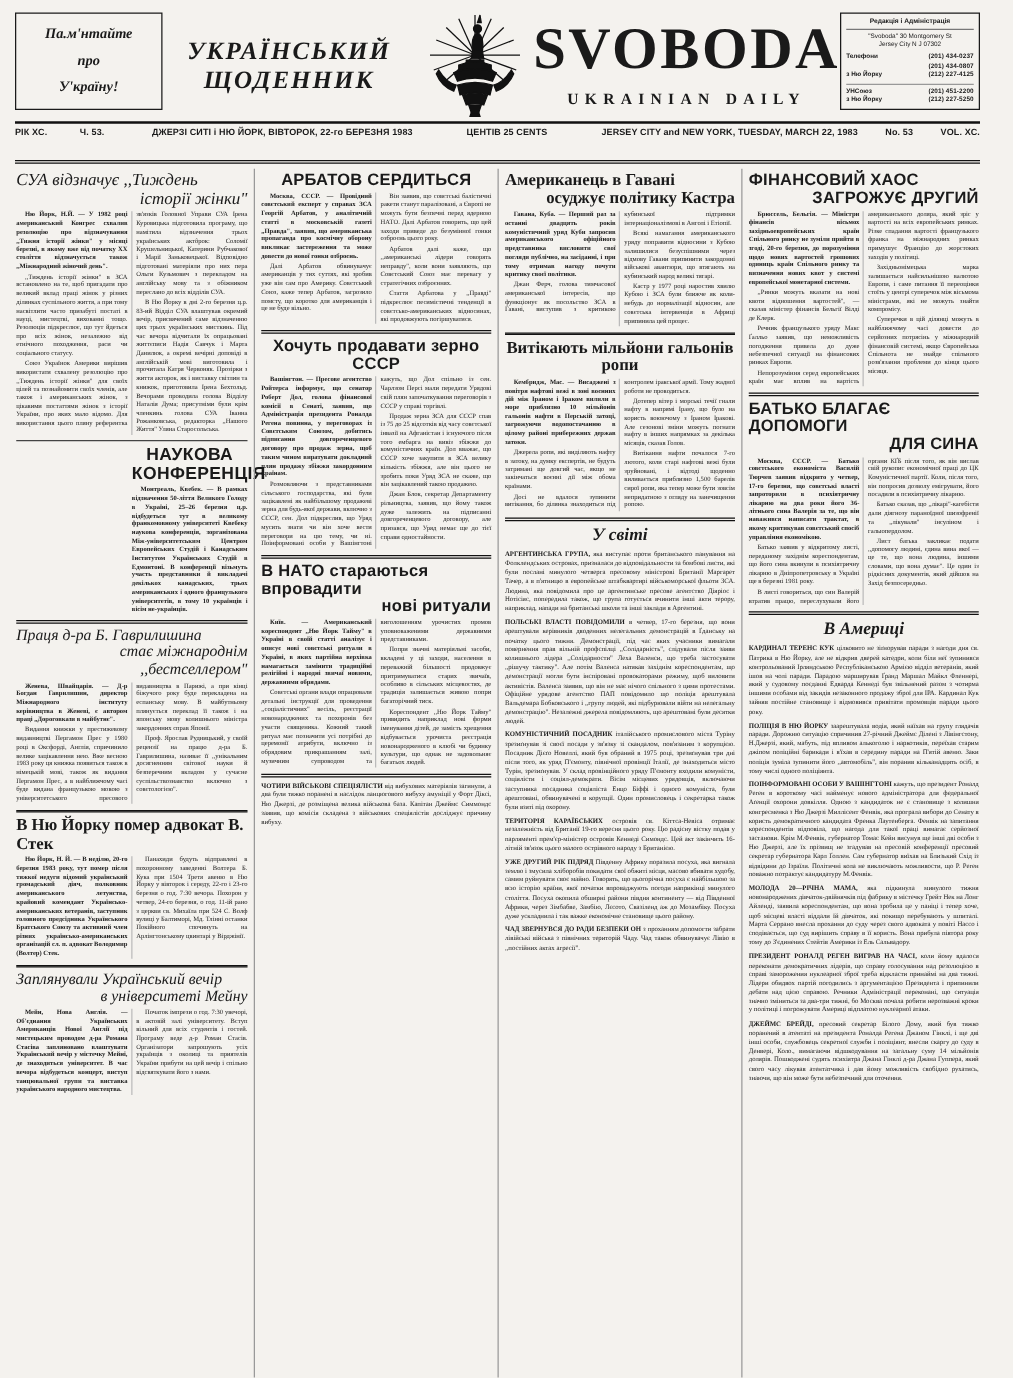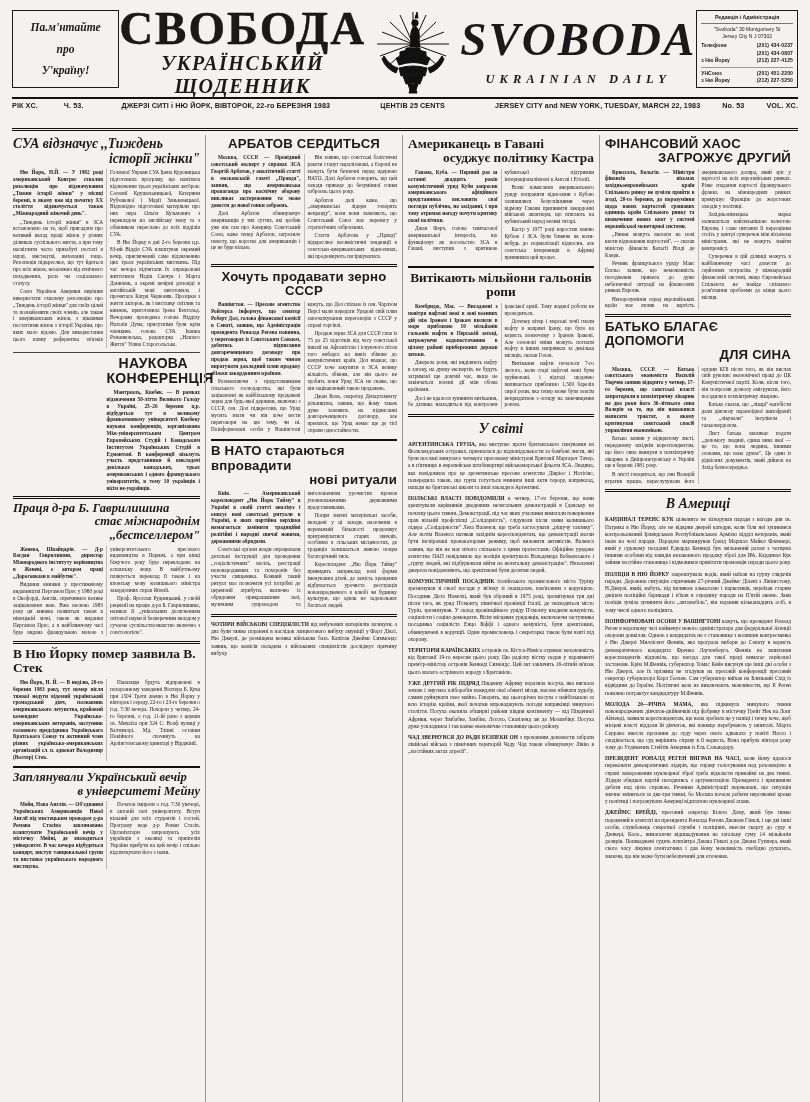--- a/index.html
+++ b/index.html
@@ -4,33 +4,33 @@
 <style>
   * { box-sizing: border-box; }
   html, body { margin:0; padding:0; }
   body {
     width: 810px; height: 1102px;
     background: #f4f2ee;
     font-family: "Liberation Serif", "DejaVu Serif", serif;
     color: #1a1a1a;
     overflow: hidden;
   }
-  .page { position: relative; width:810px; height:1102px; padding: 6px 8px 0 8px; }
+  .page { position: relative; width:810px; height:1102px; padding: 6px 22px 0 8px; }
 
   
   .masthead { display:flex; align-items:stretch; justify-content:space-between; height:88px; padding: 4px 4px 0 4px; }
   .slogan-box {
     width: 118px; border: 1.6px solid #1a1a1a; padding: 6px 4px;
     display:flex; flex-direction:column; justify-content:space-around; align-items:center;
     font-family: "Liberation Serif", serif; font-weight:bold; font-style:italic;
     font-size: 11.5px; line-height:1.1; text-align:center; height:78px;
   }
   .mast-center { flex:1; display:flex; align-items:center; justify-content:center; position:relative; }
   .title-left { text-align:center; padding-right:4px; }
-  .title-right { text-align:center; padding-left:4px;font-style:italic; }
+  .title-right { text-align:center; padding-left:4px; }
   .cyr-title {
     font-family: "Liberation Serif","DejaVu Serif",serif;
     font-weight: bold; font-size: 47px; letter-spacing: 2px; line-height:0.95;
     -webkit-text-stroke: 0.4px #000;
   }
   .lat-title {
     font-family: "Liberation Serif","DejaVu Serif",serif;
     font-weight: bold; font-size: 47px; letter-spacing: 2px; line-height:0.95;
   }
   .cyr-sub { font-size: 20px; font-weight:bold; letter-spacing: 1.6px; margin-top:2px;font-style:italic; }
@@ -59,21 +59,21 @@
   .rule-double { border-top:1.6px solid #111; border-bottom:0.8px solid #111; height:3px; margin: 1px 4px 4px 4px; }
 
   
   .cols { display:flex; height: 975px; }
   .col { width:197px; padding: 0 5px; position:relative; }
   .col + .col { border-left: 0.7px solid #999; }
 
   
   h2.hl { margin:2px 0 3px 0; line-height:1.08; }
   .hl-italic-serif {
-    font-family:"Liberation Serif","DejaVu Serif",serif; font-style:italic; font-weight:bold;
+    font-family:"Liberation Serif","DejaVu Serif",serif; font-style:italic; font-weight:normal;
     font-size:13.6px; text-align:left;
   }
   .hl-italic-serif .l2 { display:block; text-align:right; }
   .hl-sans-bold {
     font-family:"Liberation Sans","DejaVu Sans",sans-serif; font-weight:bold;
     font-size:13.2px; text-align:center; letter-spacing:0.2px;
   }
   .hl-sans-bold.two { text-align:left; }
   .hl-sans-bold.two .l2 { display:block; text-align:right; }
   .hl-serif-bold {
@@ -120,21 +120,20 @@
   <div class="masthead">
 
     <div class="slogan-box">
       <div>Па.м'нтайте</div>
       <div>про</div>
       <div>У'країну!</div>
     </div>
 
     <div class="mast-center">
       <div class="title-left">
-        <div class="cyr-title">СВОБОДА</div>
         <div class="cyr-sub">УКРАЇНСЬКИЙ ЩОДЕННИК</div>
       </div>
 
       <div class="emblem">
         <svg viewBox="0 0 86 84" width="86" height="84" aria-hidden="true">
           <g stroke="#111" stroke-width="1" fill="#111">
             <g>
               <line x1="43" y1="34" x2="43" y2="2"></line>
               <line x1="43" y1="34" x2="30" y2="5"></line>
               <line x1="43" y1="34" x2="56" y2="5"></line>
@@ -262,21 +261,21 @@
         <div class="twocol">
           <p class="lead">Женева, Швайцарія. — Д-р Богдан Гаврилишин, директор Міжнародного інституту керівництва в Женеві, є автором праці ,,Дороговкази в майбутнє".</p>
           <p>Видання книжки у престижевому видавництві Пергамон Прес у 1980 році в Оксфорді, Англія, спричинило велике зацікавлення нею. Вже весною 1983 року ця книжка появиться також в німецькій мові, також як видання Пергамон Прес, а в найближчому часі буде видана французькою мовою з університетського пресового видавництва в Парижі, а при кінці біжучого року буде перекладена на еспанську мову. В майбутньому плянується переклад її також і на японську мову колишнього міністра закордонних справ Японії.</p>
           <p>Проф. Ярослав Рудницький, у своїй рецензії на працю д-ра Б. Гаврилишина, називає її ,,унікальним досягненням світової науки й безперечним вкладом у сучасне суспільствознавство включно з совєтологією".</p>
         </div>
       </article>
 
       <div class="div-double"></div>
 
       <article>
-        <h2 class="hl hl-serif-bold">В Ню Йорку помер заявила В. Стек</h2>
+        <h2 class="hl hl-serif-bold">В Ню Йорку помер адвокат В. Стек</h2>
         <div class="twocol">
           <p class="lead">Ню Йорк, Н. Й. — В неділю, 20-го березня 1983 року, тут помер після тяжкої недуги відомий український громадський діяч, полковник американського летунства, крайовий комендант Українсько-американських ветеранів, заступник головного предсідника Українського Братського Союзу та активний член різних українсько-американських організацій сл. п. адвокат Володимир (Волтер) Стек.</p>
           <p>Панахиди будуть відправлені в похоронному заведенні Волтера Б. Кука при 1504 Третя авеню в Ню Йорку у вівторок і середу, 22-го і 23-го березня о год. 7:30 вечора. Похорон у четвер, 24-го березня, о год. 11-ій рано з церкви св. Михаїла при 524 С. Волф вулиці у Балтиморі, Мд. Тлінні останки Покійного спочинуть на Арлінгтонському цвинтарі у Вірджінії.</p>
         </div>
       </article>
 
       <div class="div-double"></div>
 
       <article>
         <h2 class="hl hl-italic-serif hl-mid">

